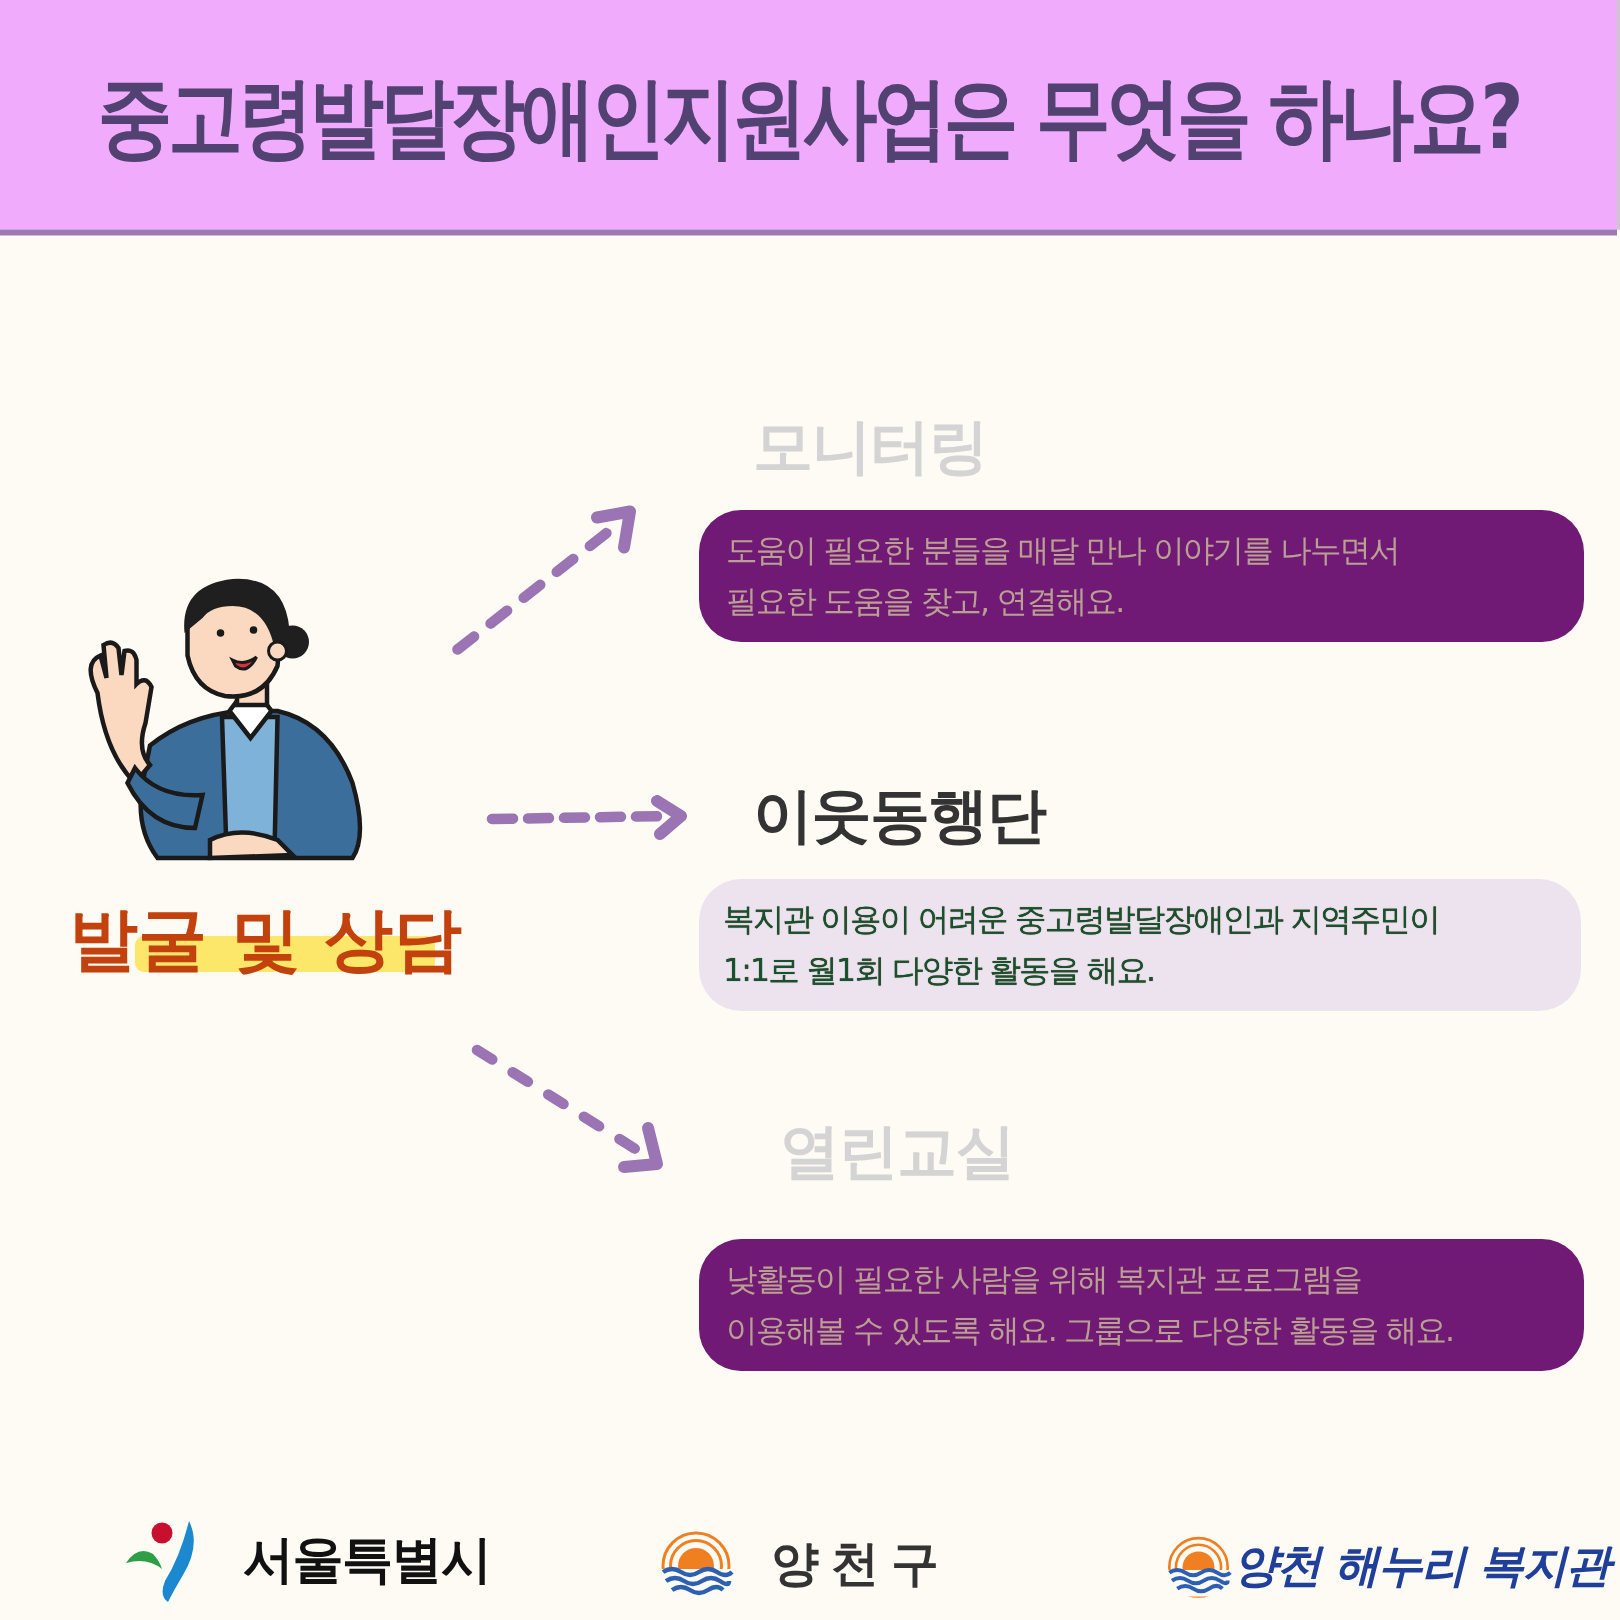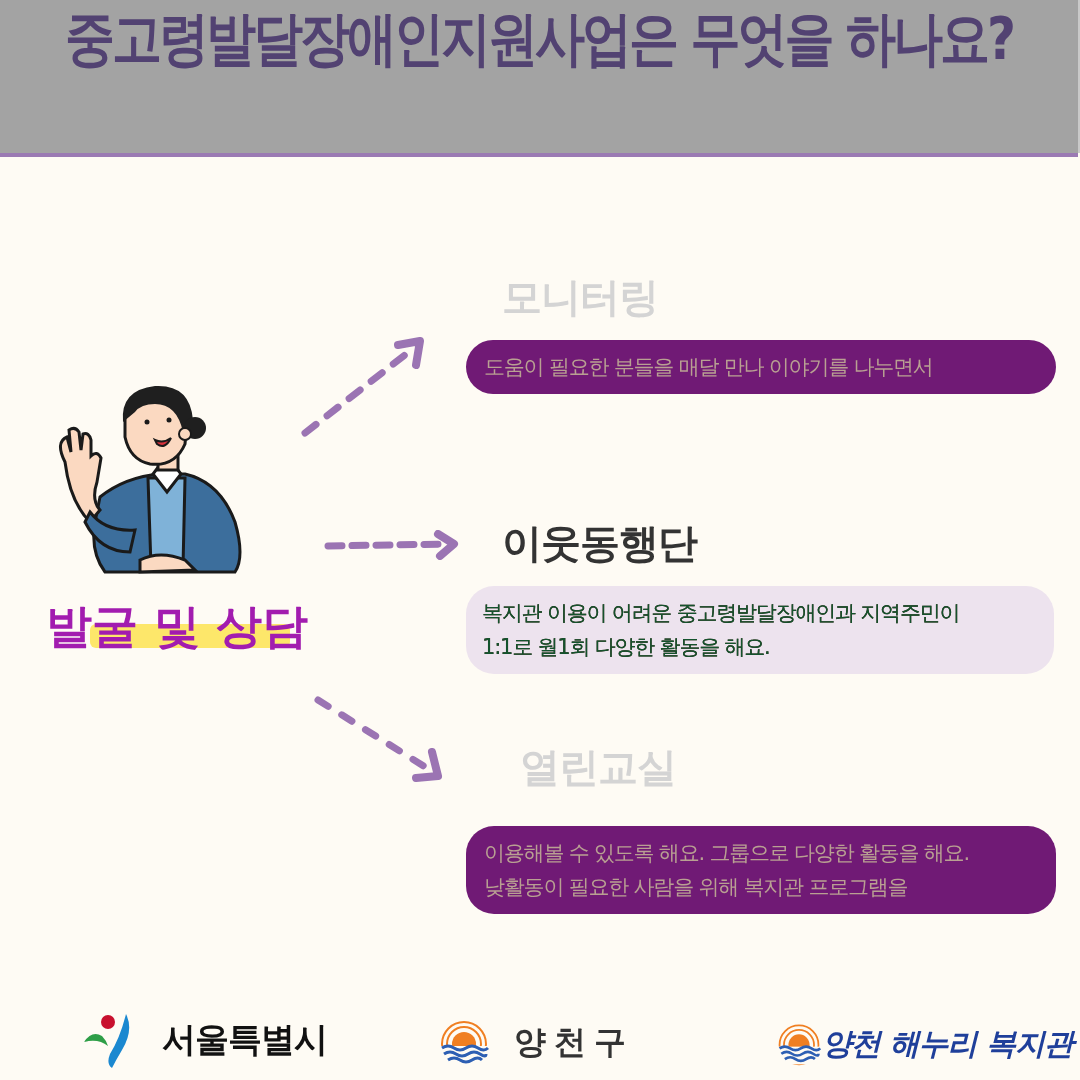--- a/index.html
+++ b/index.html
@@ -4,22 +4,22 @@
   <style>
     html, body { margin: 0; padding: 0; }
     body {
       width: 1080px; height: 1080px; overflow: hidden;
       background: #fefbf4;
       font-family: "DejaVu Sans", sans-serif;
       position: relative;
     }
     .header {
       position: absolute; left: 0; top: 0; width: 1078px; height: 153px;
-      background: #a3a3a3;
-      display: flex; align-items: flex-start; justify-content: center;
+      background: #f0abfc;
+      display: flex; align-items: center; justify-content: center;
       border-right: 2px solid #c9c9c9;
     }
     .header-line {
       position: absolute; left: 0; top: 153px; width: 1078px; height: 4px;
       background: #9b7ab3;
     }
     .title {
       font-size: 50px; font-weight: bold; color: #524272;
       letter-spacing: -3px; white-space: nowrap;
       transform: scaleY(1.18);
@@ -37,21 +37,21 @@
       font-size: 21px; line-height: 34px; letter-spacing: -1.2px;
       white-space: nowrap;
     }
     .cloud::before, .cloud::after { content: none; }
     .cloud.dim { background: #701a75; color: #b9a092; }
     .cloud.active { background: #ede3ee; color: #14532d; text-shadow: 0 0 0.5px #3b1a0d; padding-left: 16px; }
     .arrow { position: absolute; }
     .person { position: absolute; left: 45px; top: 382px; }
     .label-main {
       position: absolute; left: 46px; top: 596px;
-      font-size: 46px; font-weight: bold; color: #a21caf; letter-spacing: 0px;
+      font-size: 46px; font-weight: bold; color: #c2410c; letter-spacing: 0px;
       white-space: nowrap;
     }
     .highlight {
       position: absolute; left: 90px; top: 624px; width: 200px; height: 24px;
       background: #fde76a; border-radius: 6px;
     }
     .logo { position: absolute; display: flex; align-items: center; }
     .logo-text-seoul { font-size: 34px; font-weight: bold; color: #111; margin-left: 20px; letter-spacing: -1px; }
     .logo-text-yc { font-size: 32px; font-weight: bold; color: #333; margin-left: 24px; letter-spacing: 8px; }
     .logo-text-center { font-size: 30px; font-weight: bold; color: #1f3f9a; margin-left: 0; font-style: italic; letter-spacing: -1px; text-align: right; }
@@ -106,32 +106,33 @@
   <path d="M116 4 L132 14 L118 26" fill="none" stroke="#9b74b3" stroke-width="8" stroke-linecap="round" stroke-linejoin="round"></path>
 </svg>
 <svg class="arrow" style="left:312px; top:692px" width="135" height="95" viewBox="0 0 135 95">
   <line x1="6" y1="8" x2="118" y2="78" stroke="#9b74b3" stroke-width="7" stroke-linecap="round" stroke-dasharray="12 16"></line>
   <path d="M120 60 L126 84 L104 86" fill="none" stroke="#9b74b3" stroke-width="8" stroke-linecap="round" stroke-linejoin="round"></path>
 </svg>
 
 <div class="item-title dim" style="left:502px; top:270px">모니터링</div>
 <div class="cloud dim" style="left:466px; top:340px; width:554px;">
   <div>도움이 필요한 분들을 매달 만나 이야기를 나누면서</div>
+  <div>필요한 도움을 찾고, 연결해요.</div>
 </div>
 
 <div class="item-title active" style="left:502px; top:516px">이웃동행단</div>
 <div class="cloud active" style="left:466px; top:586px; width:554px;">
   <div>복지관 이용이 어려운 중고령발달장애인과 지역주민이</div>
   <div> 1:1로 월1회 다양한 활동을 해요.</div>
 </div>
 
 <div class="item-title dim" style="left:520px; top:740px">열린교실</div>
 <div class="cloud dim" style="left:466px; top:826px; width:554px;">
+  <div>낮활동이 필요한 사람을 위해 복지관 프로그램을</div>
   <div>이용해볼 수 있도록 해요. 그룹으로 다양한 활동을 해요.</div>
-  <div>낮활동이 필요한 사람을 위해 복지관 프로그램을</div>
 </div>
 
 <div class="logo" style="left:82px; top:1010px">
   <svg width="60" height="60" viewBox="0 0 60 60">
     <circle cx="26" cy="12" r="7" fill="#c8102e"></circle>
     <path d="M2 32 Q10 20 20 26 Q24 30 26 36 Q16 28 2 32 Z" fill="#2e9e47"></path>
     <path d="M44 4 Q52 20 40 40 Q34 50 30 58 Q24 54 28 44 Q38 28 44 4 Z" fill="#1b88d0"></path>
   </svg>
   <span class="logo-text-seoul">서울특별시</span>
 </div>

